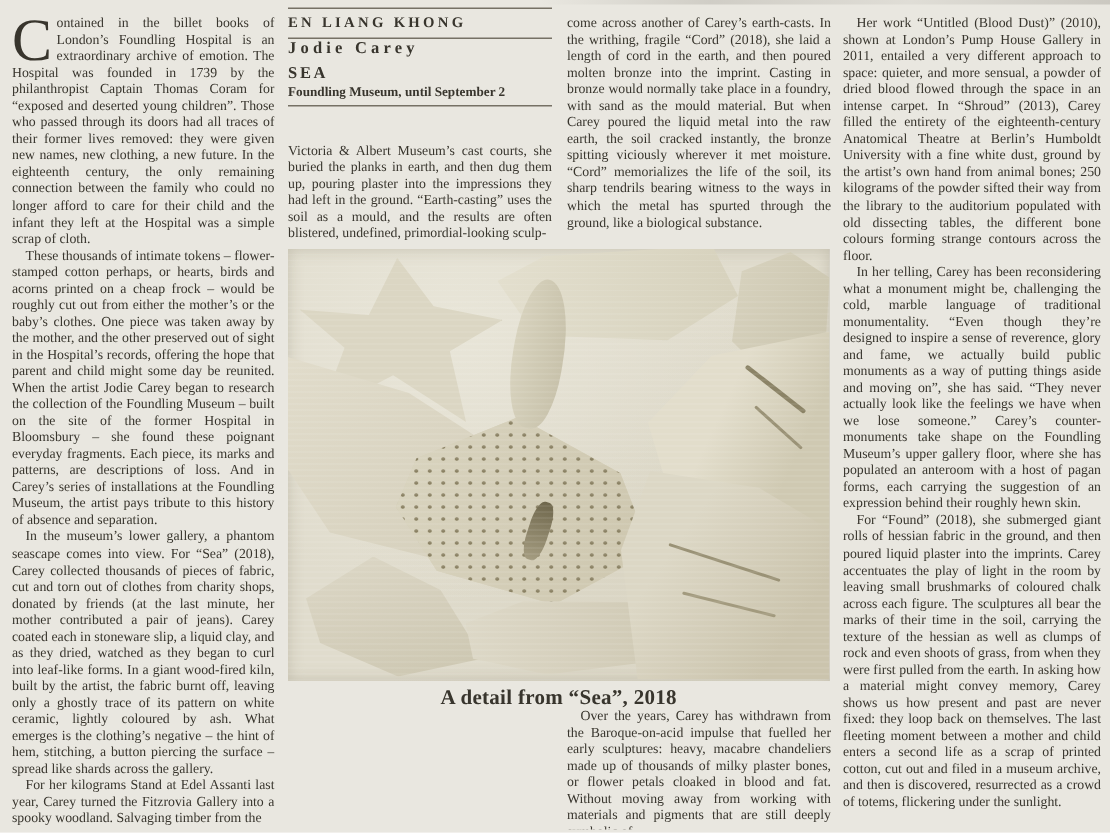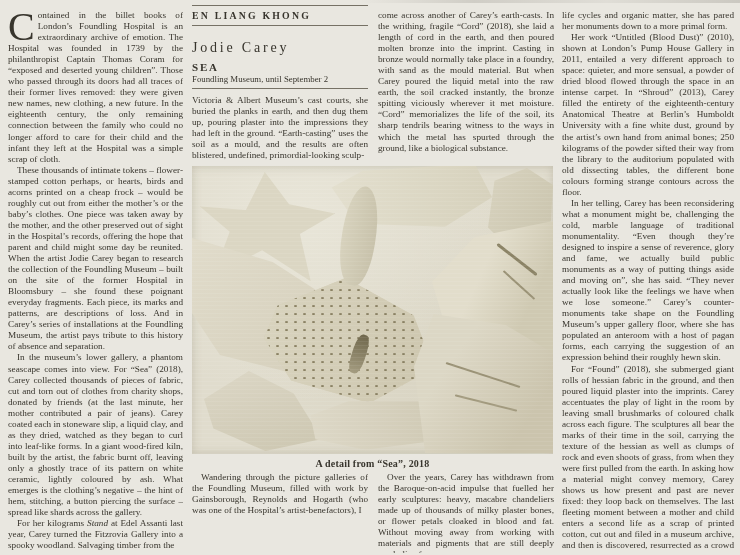--- a/index.html
+++ b/index.html
@@ -16,35 +16,35 @@
     font-family:"Liberation Serif","DejaVu Serif",serif;
   }
   .smudge{position:absolute;left:360px;top:0;width:380px;height:3px;
     background:linear-gradient(90deg,rgba(90,85,75,0) 0%,rgba(90,85,75,.32) 30%,rgba(90,85,75,.12) 65%,rgba(90,85,75,.38) 100%);
     opacity:.55;}
   .col{position:absolute;text-align:justify;font-size:9.2px;line-height:11.05px;
        hyphens:auto;-webkit-hyphens:auto;overflow:hidden;}
   .col p{margin:0;}
   .col p.ind{text-indent:9px;}
   .dropcap{float:left;font-size:40px;line-height:32px;padding:1px 3px 0 0;}
-  .it{font-style:italic;margin-top:42px;}
+  .it{margin-top:42px;}
 
   .col1{left:8px;top:10px;width:175px;height:543px;}
   .col2top{left:192px;top:95px;width:176px;height:68px;}
   .col2bot{left:192px;top:472px;width:176px;height:81px;}
   .col3top{left:378px;top:10px;width:176px;height:150px;}
   .col3bot{left:378px;top:472px;width:176px;height:81px;}
   .col4{left:562px;top:10px;width:172px;height:543px;}
 
   .masthead{position:absolute;left:192px;top:5px;width:176px;}
   .rule{border-top:1px solid var(--rule);height:0;}
   .byline{margin:4px 0 4px;font-weight:700;font-size:9.8px;letter-spacing:2.2px;}
-  .artist{margin:14px 0 5px;font-weight:400;font-size:14px;letter-spacing:2.8px;}
+  .artist{margin:0 0 5px;font-weight:700;font-size:11px;letter-spacing:2.8px;}
   .show{font-weight:700;font-size:11px;letter-spacing:1.8px;margin-top:2px;}
-  .venue{font-weight:400;font-size:8.8px;margin:1px 0 4px;}
+  .venue{font-weight:700;font-size:8.8px;margin:1px 0 4px;}
 
   figure.photo{position:absolute;left:192px;top:166px;width:361px;margin:0;}
   .photo-box{position:relative;width:361px;height:288px;overflow:hidden;
     background:
       radial-gradient(ellipse at 30% 18%, #e8e5d8 0%, rgba(232,229,216,0) 55%),
       radial-gradient(ellipse at 78% 72%, #d8d3c1 0%, rgba(216,211,193,0) 60%),
       var(--photo-base);
     box-shadow:inset 0 0 10px rgba(120,110,88,.28);}
   .shard{position:absolute;}
   .s1{left:140px;top:0;width:160px;height:62px;background:linear-gradient(100deg,#e3dfce,#d6d1bc);
@@ -78,21 +78,21 @@
       border-radius:45% 55% 40% 50%;transform:rotate(10deg);}
   .crease{position:absolute;border-radius:2px;}
   .c1{left:300px;top:92px;width:50px;height:3px;transform:rotate(38deg);background:#8b8366;}
   .c2{left:306px;top:118px;width:42px;height:2px;transform:rotate(42deg);background:#9a9276;}
   .c3{left:160px;top:168px;width:14px;height:40px;transform:rotate(18deg);
       background:linear-gradient(180deg,#6f674c,#a49c80);border-radius:40%;}
   .c4{left:252px;top:208px;width:78px;height:2px;transform:rotate(18deg);background:#9a9276;}
   .c5{left:262px;top:236px;width:64px;height:2px;transform:rotate(14deg);background:#a29a7e;}
   .grain{position:absolute;inset:0;
       background:repeating-linear-gradient(0deg,rgba(255,255,255,.07) 0 1px,rgba(0,0,0,0) 1px 4px);}
-  figcaption.caption{margin-top:4px;text-align:center;font-weight:700;font-size:10px;letter-spacing:.2px;}
+  figcaption.caption{margin-top:4px;text-align:center;font-weight:700;font-size:14px;letter-spacing:.2px;}
 </style>
 </head>
 <body>
 
 <div class="page">
 
   <div class="smudge"></div>
 
   <section class="col col1">
     <p><span class="dropcap">C</span><span>ontained in the billet books of London’s Foundling Hospital is an extraordinary archive of emotion. The Hospital was founded in 1739 by the philanthropist Captain Thomas Coram for “exposed and deserted young children”. Those who passed through its doors had all traces of their former lives removed: they were given new names, new clothing, a new future. In the eighteenth century, the only remaining connection between the family who could no longer afford to care for their child and the infant they left at the Hospital was a simple scrap of cloth.</span></p>
@@ -135,27 +135,25 @@
       <div class="crease c2"></div>
       <div class="crease c3"></div>
       <div class="crease c4"></div>
       <div class="crease c5"></div>
       <div class="grain"></div>
     </div>
     <figcaption class="caption">A detail from “Sea”, 2018</figcaption>
   </figure>
 
   <section class="col col2bot">
-    <p class="ind">Wandering through the picture galleries of the Foundling Museum, filled with work by Gainsborough, Reynolds and Hogarth (who was one of the Hospital’s artist-benefactors), I</p>
   </section>
 
   <section class="col col3bot">
     <p class="ind">Over the years, Carey has withdrawn from the Baroque-on-acid impulse that fuelled her early sculptures: heavy, macabre chandeliers made up of thousands of milky plaster bones, or flower petals cloaked in blood and fat. Without moving away from working with materials and pigments that are still deeply symbolic of</p>
   </section>
 
   <section class="col col4">
-    <p>life cycles and organic matter, she has pared her monuments down to a more primal form.</p>
     <p class="ind">Her work “Untitled (Blood Dust)” (2010), shown at London’s Pump House Gallery in 2011, entailed a very different approach to space: quieter, and more sensual, a powder of dried blood flowed through the space in an intense carpet. In “Shroud” (2013), Carey filled the entirety of the eighteenth-century Anatomical Theatre at Berlin’s Humboldt University with a fine white dust, ground by the artist’s own hand from animal bones; 250 kilograms of the powder sifted their way from the library to the auditorium populated with old dissecting tables, the different bone colours forming strange contours across the floor.</p>
     <p class="ind">In her telling, Carey has been reconsidering what a monument might be, challenging the cold, marble language of traditional monumentality. “Even though they’re designed to inspire a sense of reverence, glory and fame, we actually build public monuments as a way of putting things aside and moving on”, she has said. “They never actually look like the feelings we have when we lose someone.” Carey’s counter-monuments take shape on the Foundling Museum’s upper gallery floor, where she has populated an anteroom with a host of pagan forms, each carrying the suggestion of an expression behind their roughly hewn skin.</p>
     <p class="ind">For “Found” (2018), she submerged giant rolls of hessian fabric in the ground, and then poured liquid plaster into the imprints. Carey accentuates the play of light in the room by leaving small brushmarks of coloured chalk across each figure. The sculptures all bear the marks of their time in the soil, carrying the texture of the hessian as well as clumps of rock and even shoots of grass, from when they were first pulled from the earth. In asking how a material might convey memory, Carey shows us how present and past are never fixed: they loop back on themselves. The last fleeting moment between a mother and child enters a second life as a scrap of printed cotton, cut out and filed in a museum archive, and then is discovered, resurrected as a crowd of totems, flickering under the sunlight.</p>
   </section>
 
 </div>
 
 </body></html>

